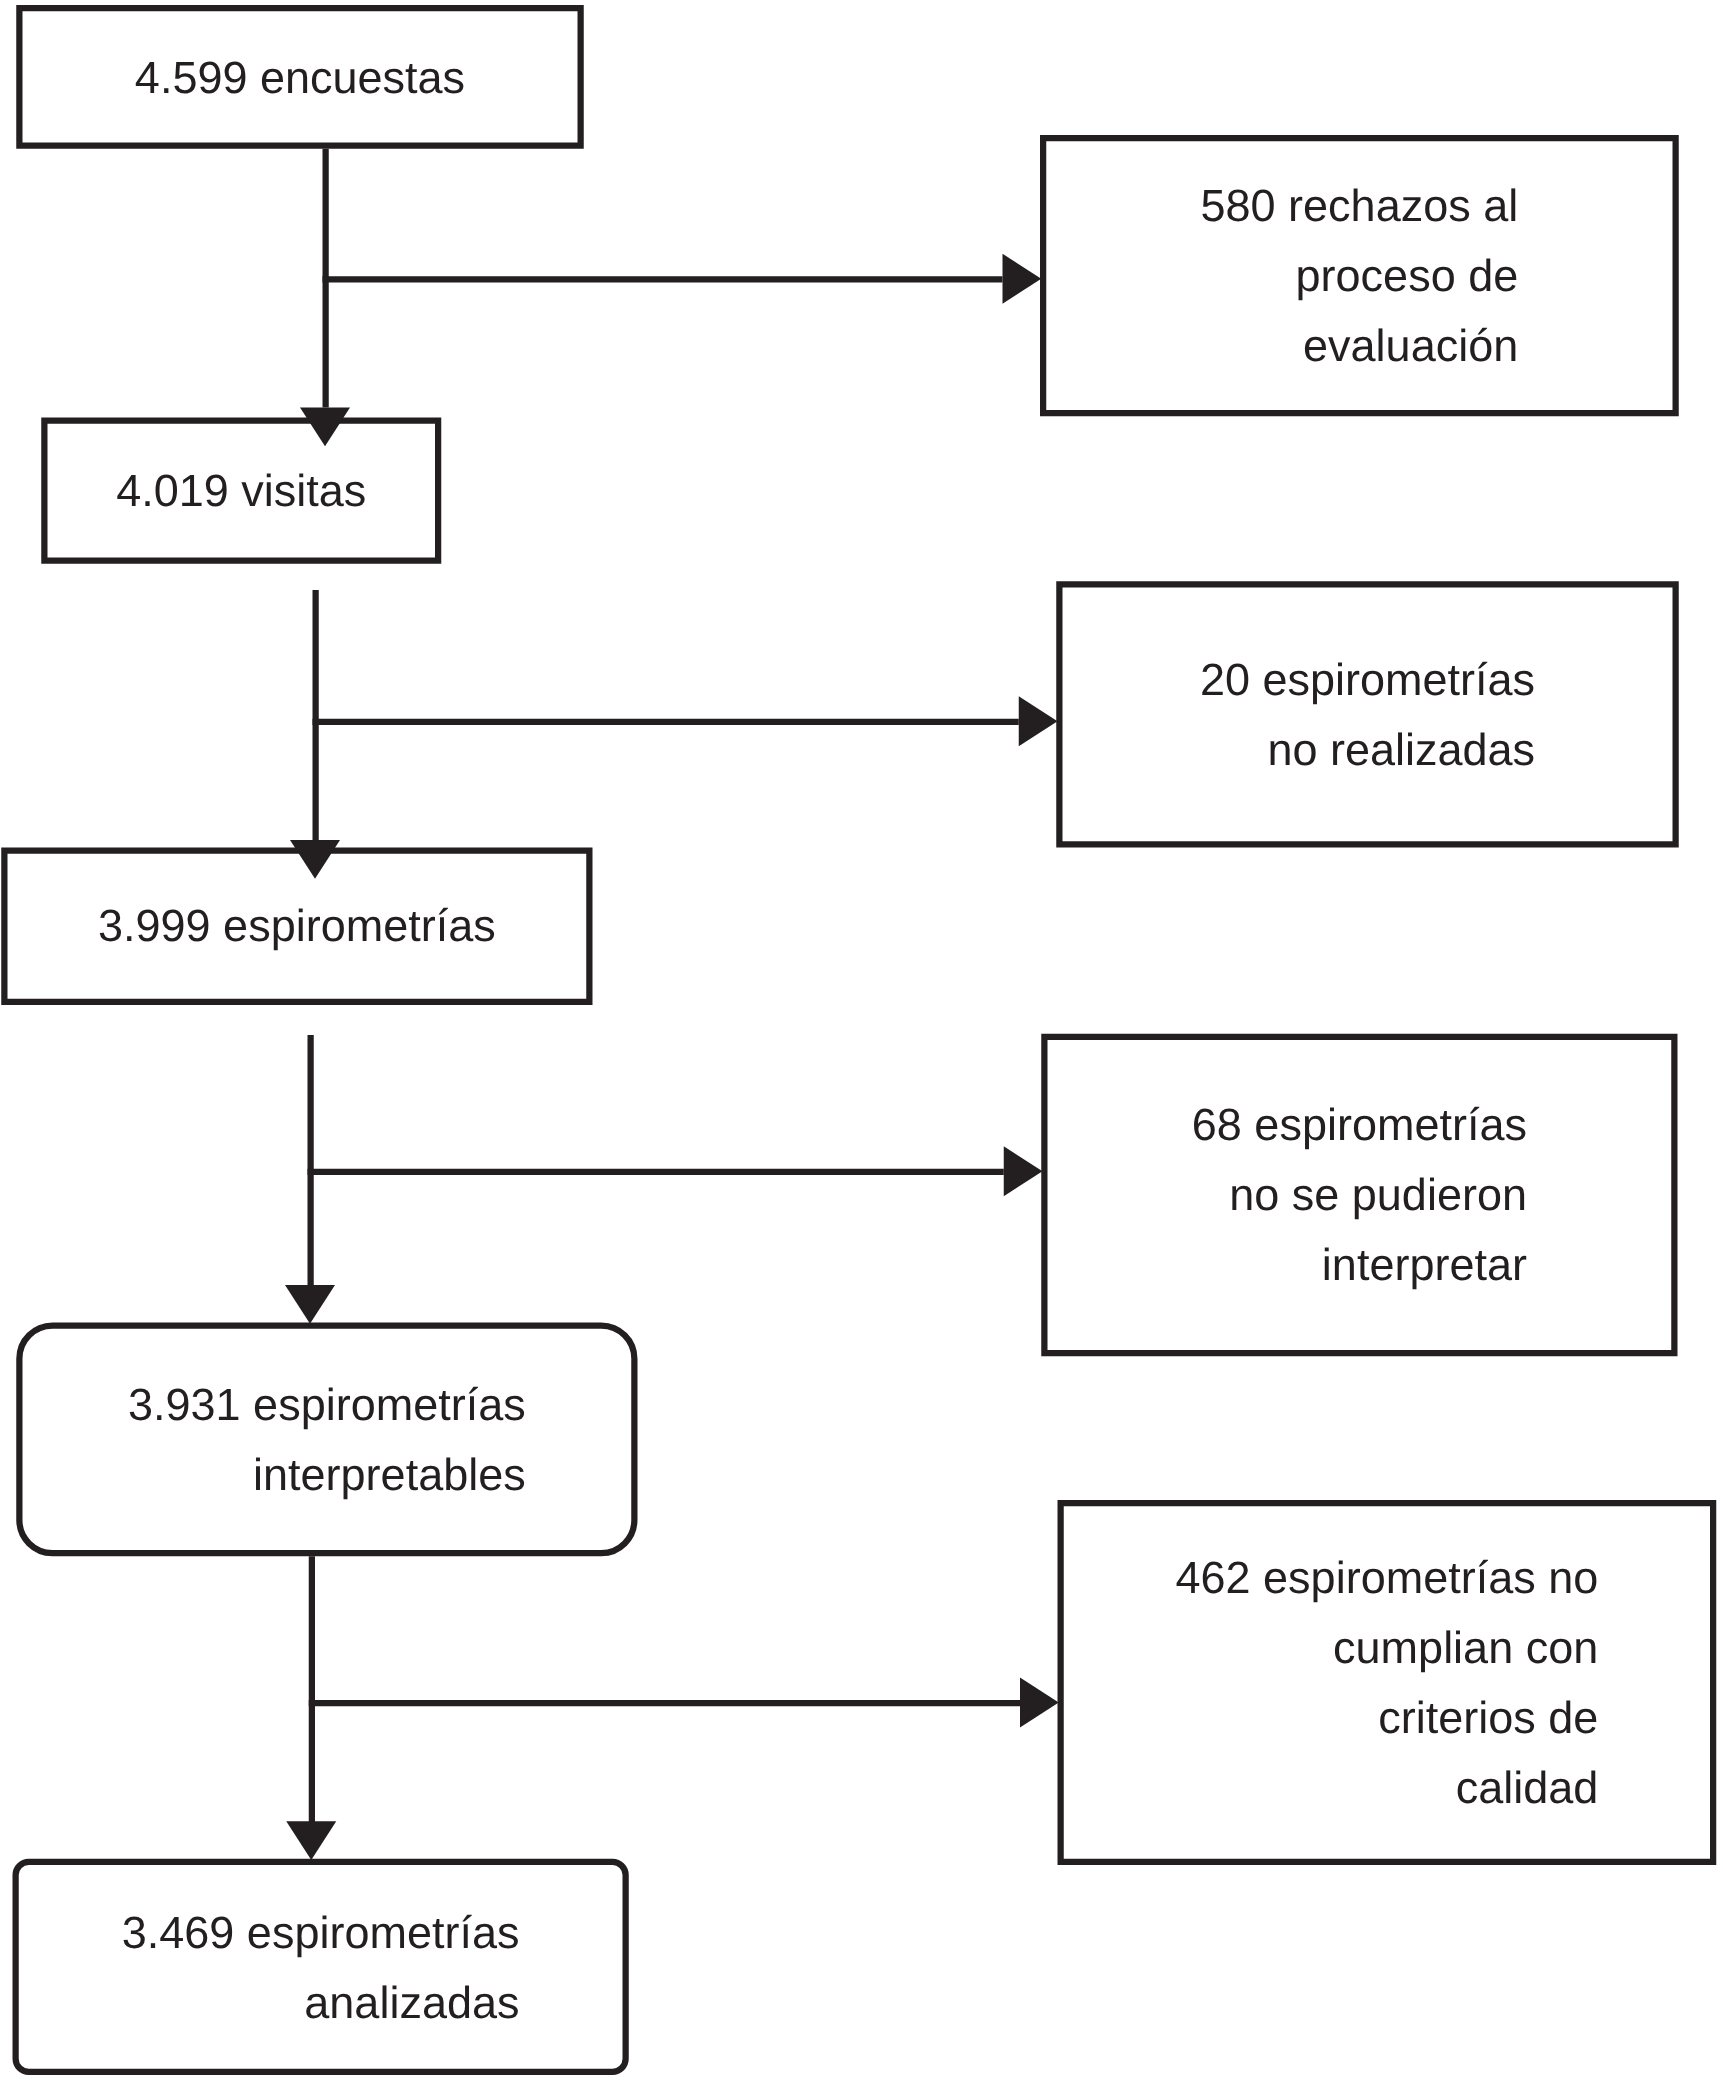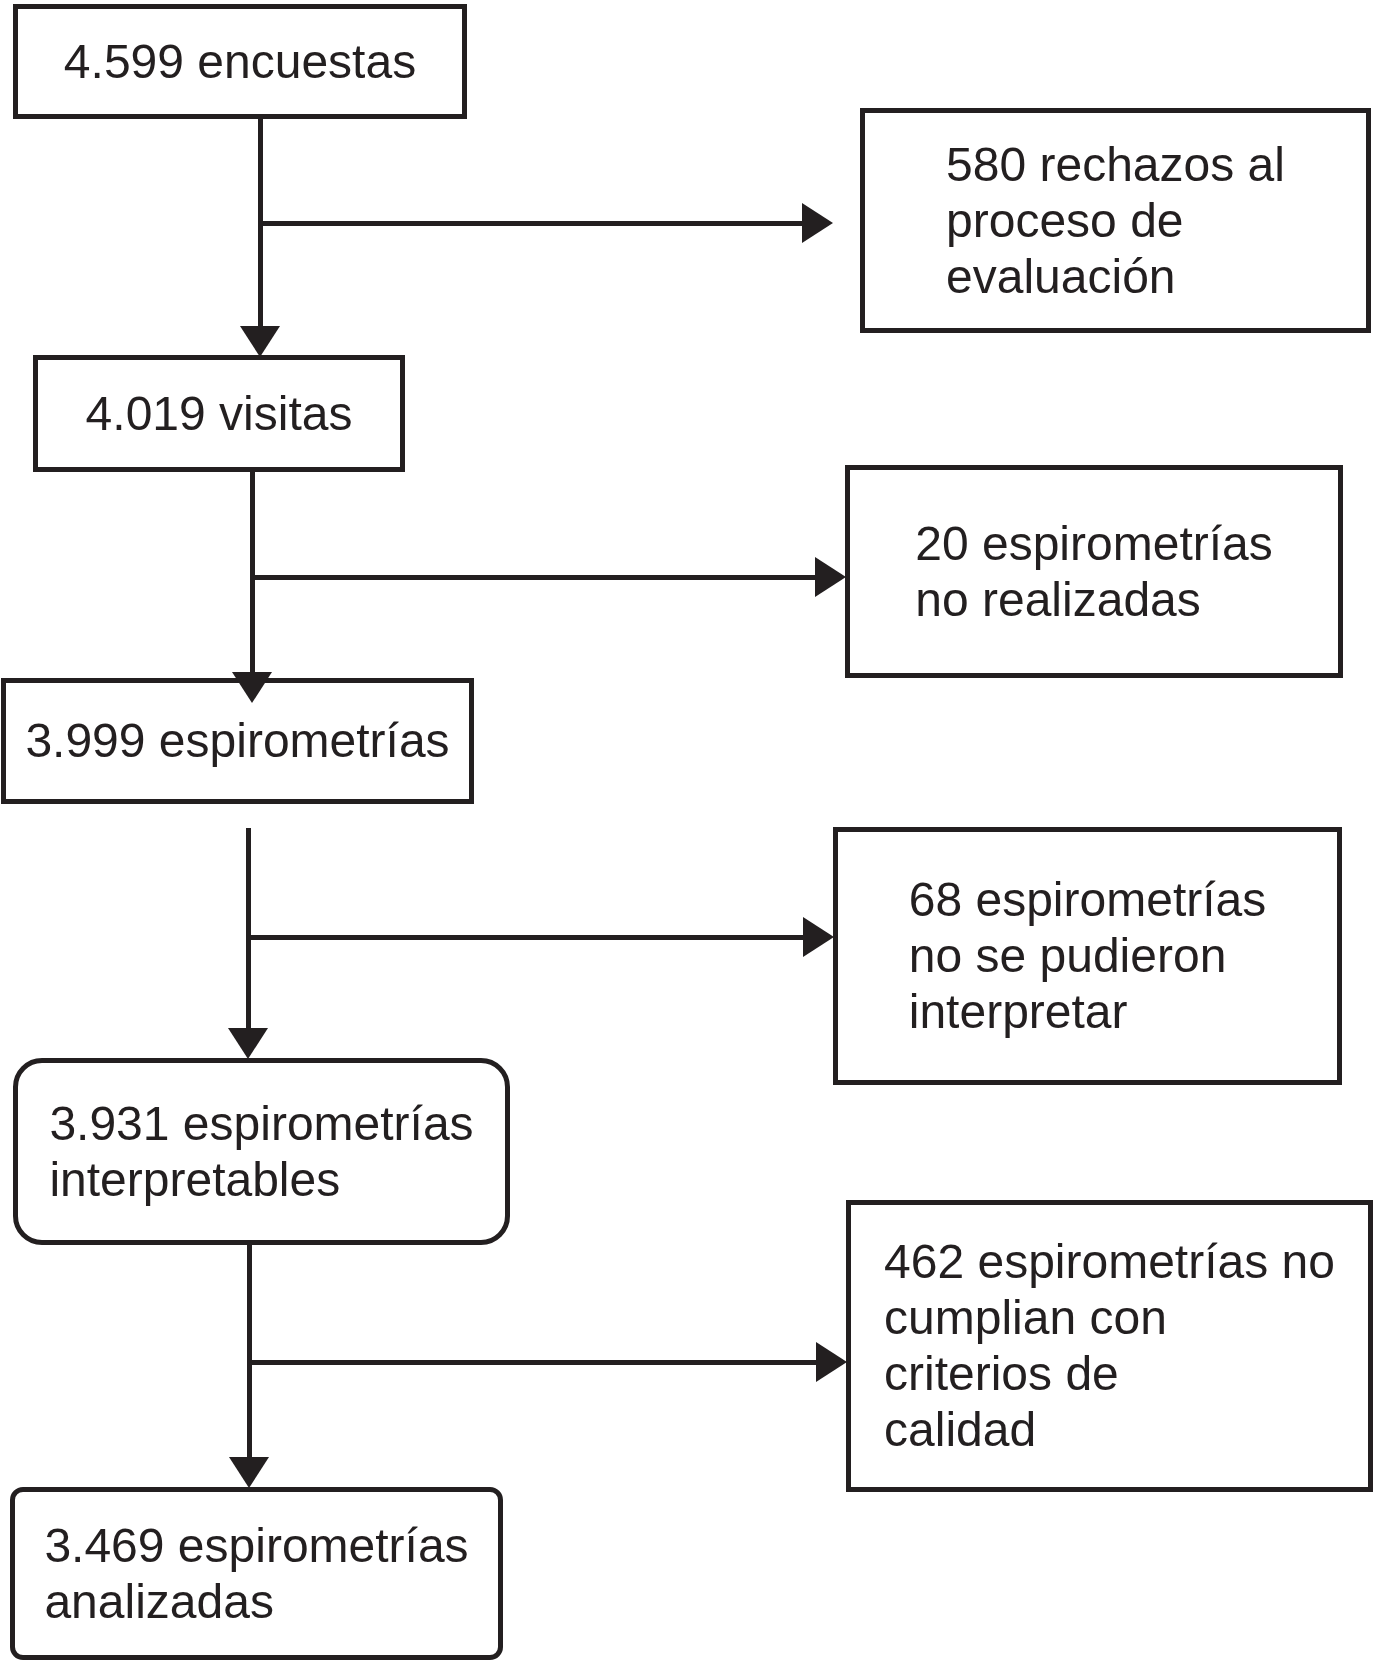--- a/index.html
+++ b/index.html
@@ -10,46 +10,46 @@
     background:var(--paper);
     font-family:"Liberation Sans", sans-serif;
     color:var(--ink);
     overflow:hidden;
   }
   .box {
     position:absolute;
     border:5px solid var(--ink);
     background:var(--paper);
     display:flex; align-items:center; justify-content:center;
-    text-align:left;
-    font-size:48px; line-height:56px;
+    text-align:right;
+    font-size:36px; line-height:56px;
     white-space:pre-line;
     box-sizing:border-box;
   }
   .line { position:absolute; background:var(--ink); }
   .arrow-down {
     position:absolute; width:0; height:0;
     border-left:20px solid transparent;
     border-right:20px solid transparent;
     border-top:31px solid var(--ink);
   }
   .arrow-right {
     position:absolute; width:0; height:0;
     border-top:20px solid transparent;
     border-bottom:20px solid transparent;
     border-left:31px solid var(--ink);
   }
   
   .b1 { left:13px;  top:4px;    width:454px; height:115px; }
-  .b2 { left:33px;  top:355px;  width:372px; height:117px; }
+  .b2 { left:33px;  top:334px;  width:320px; height:117px; }
   .b3 { left:1px;   top:678px;  width:473px; height:126px; }
   .b4 { left:13px;  top:1058px; width:497px; height:187px;border-radius:29px; }
   .b5 { left:10px;  top:1487px; width:493px; height:173px;border-radius:13px; }
   
-  .e1 { left:832px; top:108px;  width:511px; height:225px;margin-left:28px; }
+  .e1 { left:832px; top:108px;  width:511px; height:225px; }
   .e2 { left:845px; top:465px;  width:498px; height:213px; }
   .e3 { left:833px; top:827px;  width:509px; height:258px; }
   .e4 { left:846px; top:1200px; width:527px; height:292px; }
   
   .v1 { left:258px; top:119px;  width:5px; height:207px; }
   .v2 { left:250px; top:472px;  width:5px; height:201px; }
   .v3 { left:246px; top:828px;  width:5px; height:201px; }
   .v4 { left:247px; top:1245px; width:5px; height:213px; }
   .h1 { left:258px; top:221px;  width:544px; height:5px; }
   .h2 { left:250px; top:575px;  width:565px; height:5px; }

